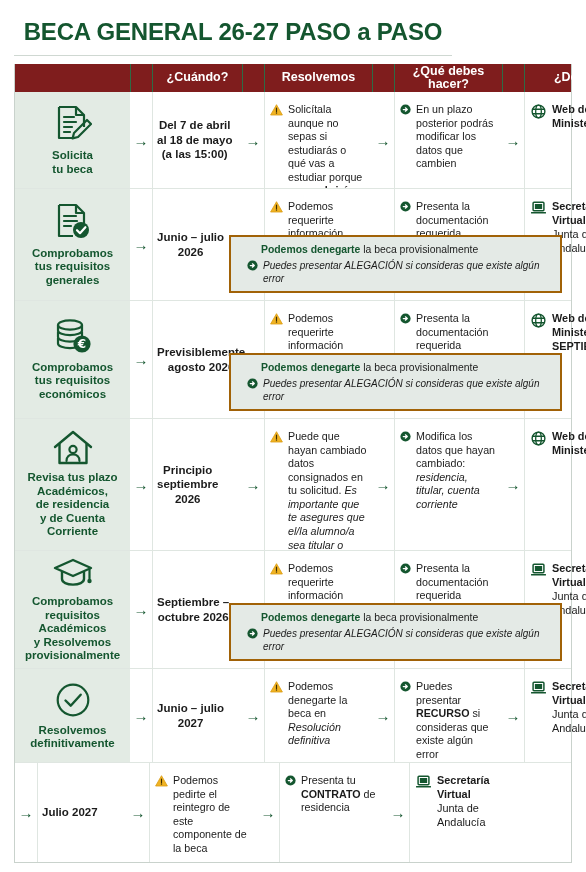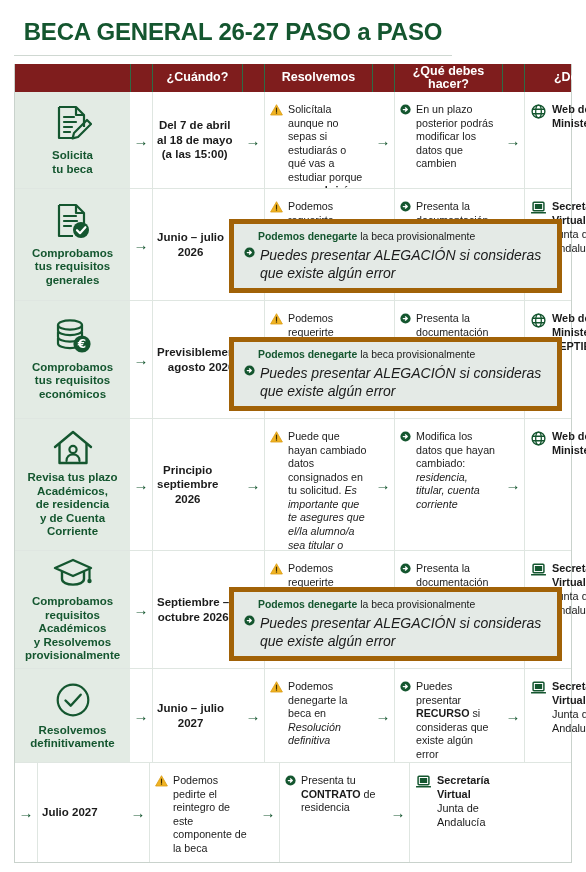--- a/index.html
+++ b/index.html
@@ -93,28 +93,28 @@
   
   .where{align-items:flex-start;padding:11px 4px 8px 6px;}
   .wwrap{display:flex;gap:6px;align-items:flex-start;}
   .wtext{font-size:10.9px;line-height:1.28;color:#1b1b1b;font-weight:bold;}
   .wtext .reg{font-weight:normal;}
 
   
   .banner{
     position:absolute;
     background:#e4eae6;
-    border:5px solid #a16207;
+    border:2px solid #a16207;
     box-sizing:border-box;
-    padding:6px 8px 6px 10px;
+    padding:6px 8px 6px 16px;
   }
   .banner-l1{font-size:10.4px;color:#1b1b1b;line-height:1.3;margin-left:14px;}
   .banner-l1 .b{font-weight:bold;color:#14562f;}
   .banner-l2{display:flex;gap:5px;align-items:flex-start;margin-top:2px;}
-  .banner-l2 .t{font-size:14px;font-style:italic;color:#1b1b1b;line-height:1.3;}
+  .banner-l2 .t{font-size:10px;font-style:italic;color:#1b1b1b;line-height:1.3;}
 
   svg{display:block;}
 </style>
 </head>
 <body>
 
 <div class="page">
 
   <div class="title-wrap">
     <div class="title">BECA GENERAL 26-27 PASO a PASO</div>

